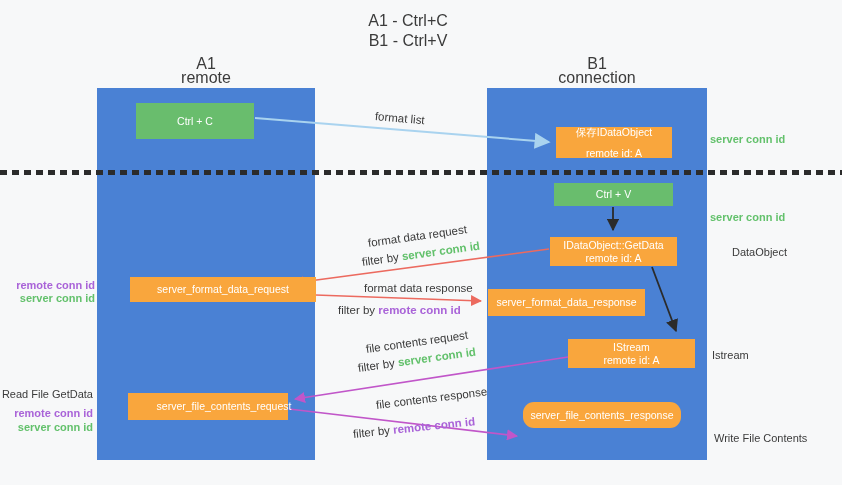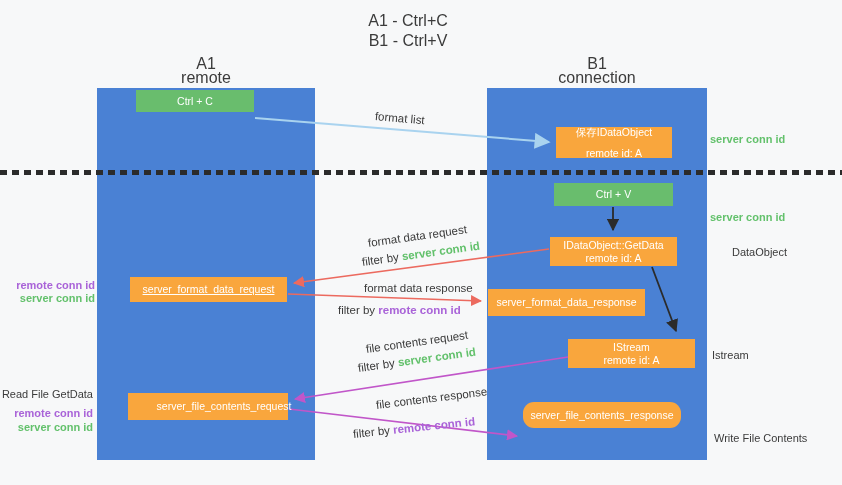--- a/index.html
+++ b/index.html
@@ -81,39 +81,39 @@
     </defs>
     <line class="ln-blue" x1="255" y1="118" x2="549" y2="142" marker-end="url(#mkBlue)"></line>
     <line class="ln-black" x1="613" y1="207" x2="613" y2="230" marker-end="url(#mkBlack)"></line>
     <line class="ln-black" x1="652" y1="267" x2="676" y2="331" marker-end="url(#mkBlack)"></line>
     <line class="ln-salmon" x1="549" y1="249" x2="294" y2="283" marker-end="url(#mkSalmon)"></line>
     <line class="ln-salmon" x1="288" y1="294" x2="481" y2="301" marker-end="url(#mkSalmon)"></line>
     <line class="ln-magenta" x1="568" y1="357" x2="295" y2="399" marker-end="url(#mkMagenta)"></line>
     <line class="ln-magenta" x1="289" y1="409" x2="517" y2="436" marker-end="url(#mkMagenta)"></line>
   </svg>
 
-  <div class="abs node green" style="left:136px;top:90px;width:118px;height:22px;">
+  <div class="abs node green" style="left:136px;top:103px;width:118px;height:36px;">
     <div>Ctrl + C</div>
   </div>
 
   <div class="abs node orange" style="left:556px;top:127px;width:116px;height:31px;gap:8px;">
     <div>保存IDataObject</div>
     <div>remote id: A</div>
   </div>
 
   <div class="abs node green" style="left:554px;top:183px;width:119px;height:23px;">
     <div>Ctrl + V</div>
   </div>
 
   <div class="abs node orange" style="left:550px;top:237px;width:127px;height:29px;">
     <div>IDataObject::GetData</div>
     <div>remote id: A</div>
   </div>
 
-  <div class="abs node orange" style="left:130px;top:277px;width:157px;height:25px;text-decoration:underline;">
+  <div class="abs node orange" style="left:130px;top:277px;width:186px;height:25px;">
     <div>server_format_data_request</div>
   </div>
 
   <div class="abs node orange" style="left:488px;top:289px;width:157px;height:27px;">
     <div>server_format_data_response</div>
   </div>
 
   <div class="abs node orange" style="left:568px;top:339px;width:127px;height:29px;">
     <div>IStream</div>
     <div>remote id: A</div>

